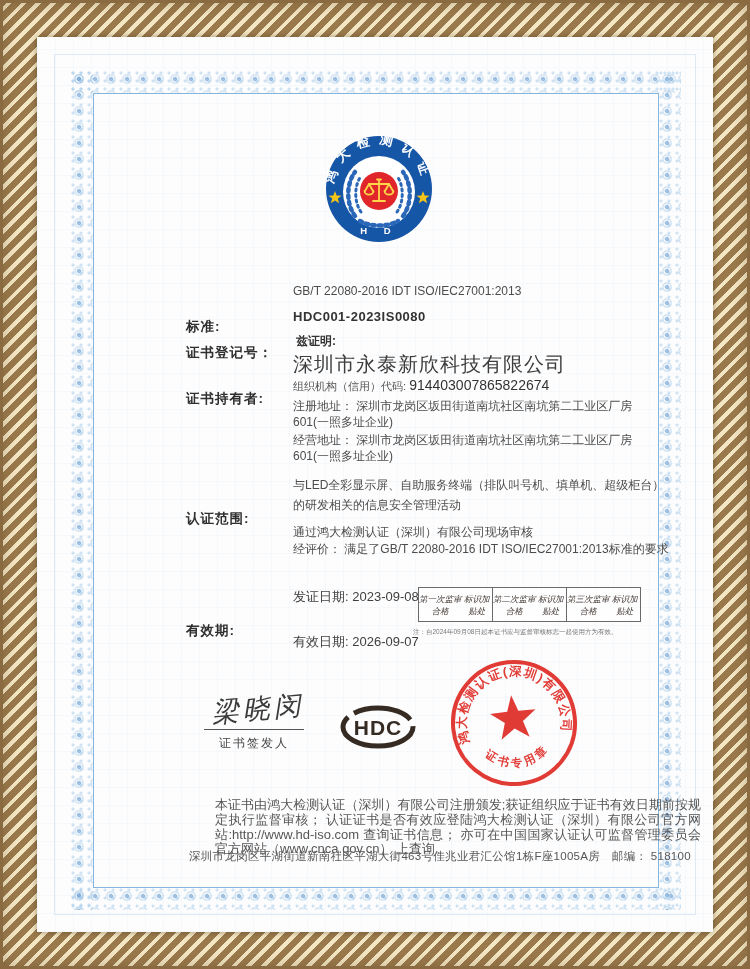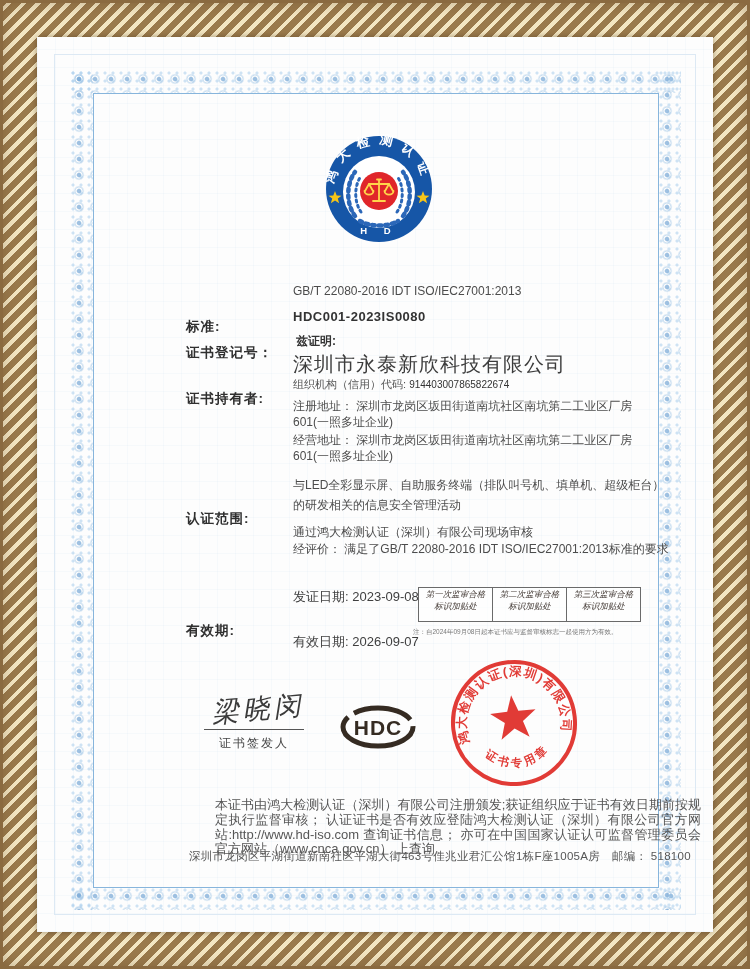--- a/index.html
+++ b/index.html
@@ -29,27 +29,27 @@
 
   .abs{position:absolute;}
   .title{top:208px;left:0;right:0;text-align:center;font-size:25px;font-weight:bold;
          color:#262626;letter-spacing:5px;}
   .lbl{left:149px;font-size:13.5px;font-weight:bold;color:#2f2f2f;letter-spacing:1px;margin-top:35px;}
   .val{left:256px;font-size:12px;color:#4c4c4c;}
   .regval{font-size:13px;font-weight:bold;color:#333;letter-spacing:.5px;}
   .hereby{left:259px;font-size:12px;font-weight:bold;color:#333;}
   .holder{font-size:20px;color:#3c3c3c;letter-spacing:1px;}
   .orgsmall{font-size:11px;color:#555;}
-  .orgnum{font-size:10px;color:#333;}
+  .orgnum{font-size:14px;color:#333;}
   .addr{width:382px;line-height:15.5px;}
   .scope{width:372px;line-height:20px;}
   .datefld{font-size:13px;color:#3f3f3f;}
   .sticker-table{left:381px;top:550px;width:221px;height:33px;display:flex;
                  border:1px solid #6a6a6a;background:rgba(255,255,255,.6);}
-  .sticker-cell{flex:1;display:flex;flex-direction:column;align-items:center;
+  .sticker-cell{flex:1;display:flex;flex-direction:row;align-items:center;
                 font-family:"DejaVu Serif",serif;font-style:italic;font-size:8.5px;color:#433a35;
                 line-height:12px;border-left:1px solid #6a6a6a;text-align:center;}
   .sticker-cell:first-child{border-left:none;}
   .sticker-note{left:376px;top:591px;width:245px;font-size:6.5px;color:#787878;}
   .sig-name{left:156px;top:654px;width:130px;text-align:center;
             font-family:"DejaVu Serif",serif;font-style:italic;font-size:27px;color:#3b3b3b;
             transform:rotate(-5deg);letter-spacing:4px;}
   .sig-line{left:167px;top:692px;width:100px;border-top:1.5px solid #555;}
   .sig-title{left:167px;top:698px;width:100px;text-align:center;font-size:12px;color:#444;letter-spacing:2px;}
   .footer-para{left:146px;top:761px;width:486px;font-size:13px;color:#565656;

